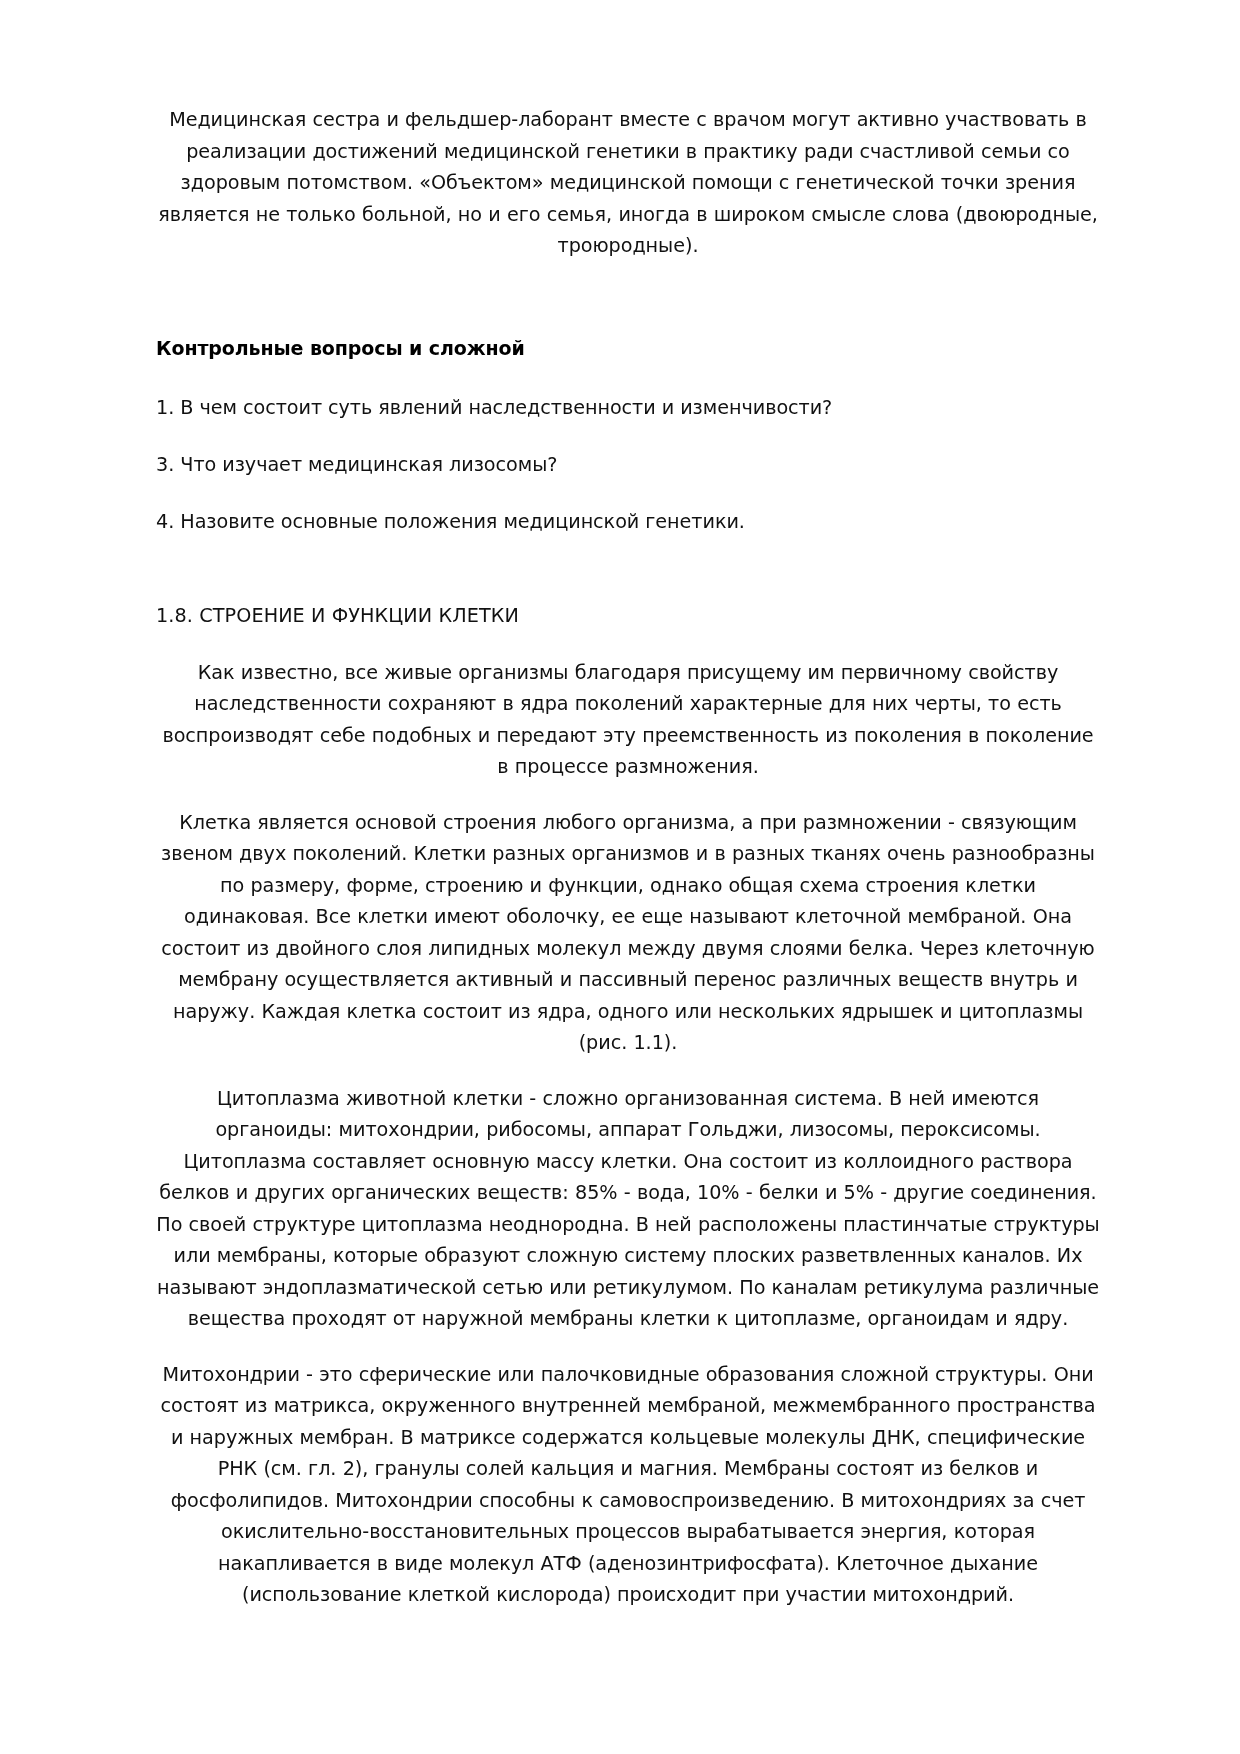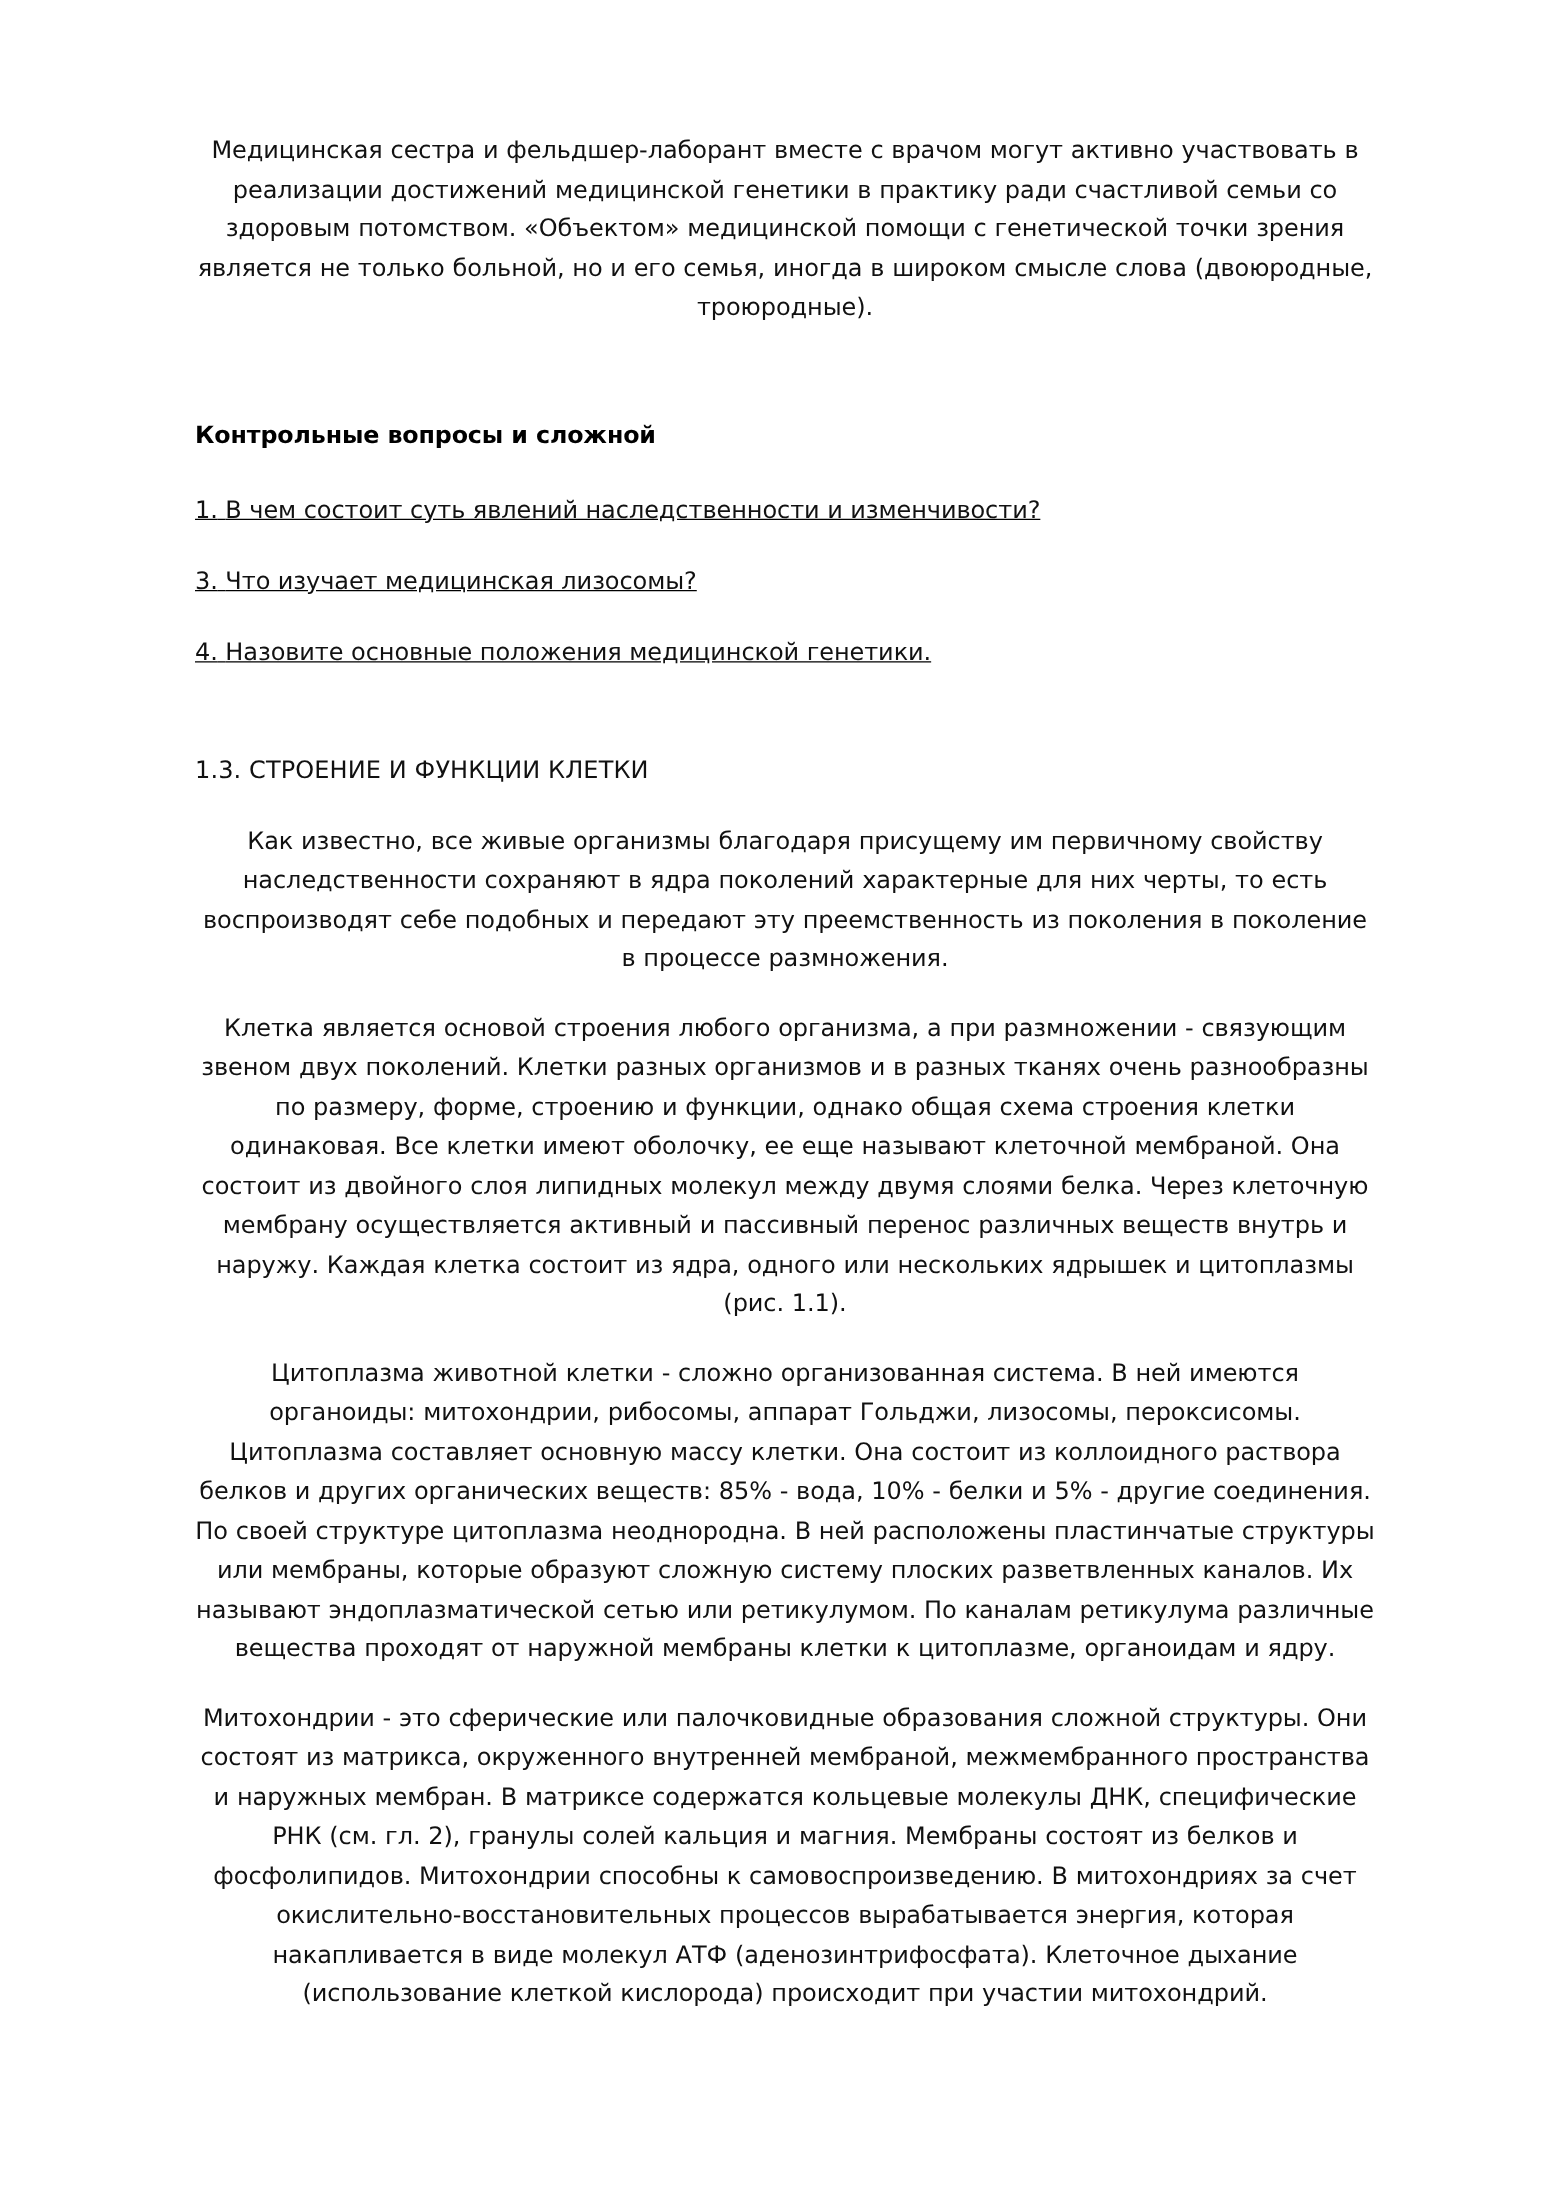--- a/index.html
+++ b/index.html
@@ -49,21 +49,20 @@
     font-weight: bold;
     margin: 0 0 30px 0;
     letter-spacing: -0.1px;
     color: #000000;
   }
   
   .qlist {
     list-style: none;
     margin: 0;
     padding: 0;
-    text-decoration: underline;
   }
   .qitem {
     font-size: 19.2px;
     line-height: 30px;
     margin: 0 0 27px 0;
     color: #111111;
     letter-spacing: -0.05px;
   }
   .qitem:last-child {
     margin-bottom: 0;
@@ -116,21 +115,21 @@
       <li class="qitem">
         <span class="qnum">4.</span>
         <span class="qtext">Назовите основные положения медицинской генетики.</span>
       </li>
     </ol>
 
     <div class="spacer-lg"></div>
     <div class="spacer-sm"></div>
 
 
-    <h2 class="section-title">1.3. СТРОЕНИЕ И ФУНКЦИИ КЛЕТКИ</h2>
+    <h2 class="section-title">1.8. СТРОЕНИЕ И ФУНКЦИИ КЛЕТКИ</h2>
 
     <p class="para">Как известно, все живые организмы благодаря присущему им первичному свойству наследственности сохраняют в ядра поколений характерные для них черты, то есть воспроизводят себе подобных и передают эту преемственность из поколения в поколение в процессе размножения.</p>
 
     <p class="para">Клетка является основой строения любого организма, а при размножении - связующим звеном двух поколений. Клетки разных организмов и в разных тканях очень разнообразны по размеру, форме, строению и функции, однако общая схема строения клетки одинаковая. Все клетки имеют оболочку, ее еще называют клеточной мембраной. Она состоит из двойного слоя липидных молекул между двумя слоями белка. Через клеточную мембрану осуществляется активный и пассивный перенос различных веществ внутрь и наружу. Каждая клетка состоит из ядра, одного или нескольких ядрышек и цитоплазмы (рис. 1.1).</p>
 
     <p class="para">Цитоплазма животной клетки - сложно организованная система. В ней имеются органоиды: митохондрии, рибосомы, аппарат Гольджи, лизосомы, пероксисомы. Цитоплазма составляет основную массу клетки. Она состоит из коллоидного раствора белков и других органических веществ: 85% - вода, 10% - белки и 5% - другие соединения. По своей структуре цитоплазма неоднородна. В ней расположены пластинчатые структуры или мембраны, которые образуют сложную систему плоских разветвленных каналов. Их называют эндоплазматической сетью или ретикулумом. По каналам ретикулума различные вещества проходят от наружной мембраны клетки к цитоплазме, органоидам и ядру.</p>
 
     <p class="para">Митохондрии - это сферические или палочковидные образования сложной структуры. Они состоят из матрикса, окруженного внутренней мембраной, межмембранного пространства и наружных мембран. В матриксе содержатся кольцевые молекулы ДНК, специфические РНК (см. гл. 2), гранулы солей кальция и магния. Мембраны состоят из белков и фосфолипидов. Митохондрии способны к самовоспроизведению. В митохондриях за счет окислительно-восстановительных процессов вырабатывается энергия, которая накапливается в виде молекул АТФ (аденозинтрифосфата). Клеточное дыхание (использование клеткой кислорода) происходит при участии митохондрий.</p>
 
   </div>

